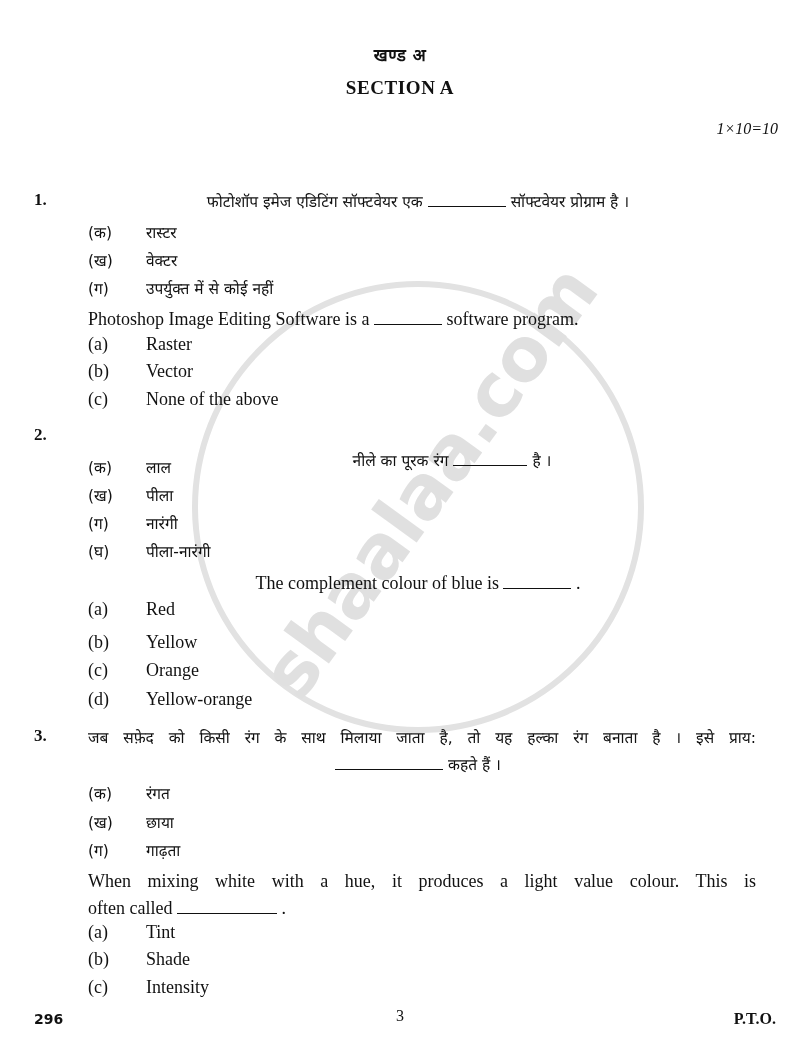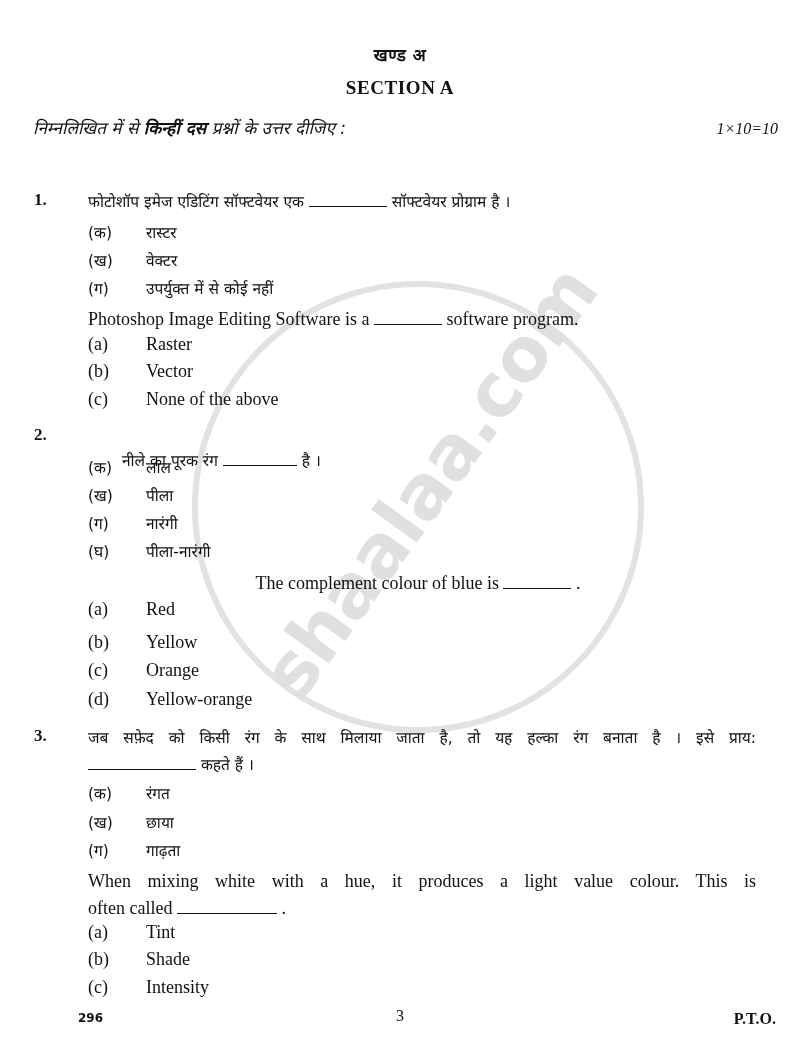--- a/index.html
+++ b/index.html
@@ -116,20 +116,21 @@
     left: 88px;
     width: 660px;
     font-size: 17px;
     line-height: 1.55;
   }
   .q-stem.hindi,
   .opt-label.hindi,
   .opt-text.hindi {
     font-family: "DejaVu Sans", sans-serif;
     font-size: 15.5px;
+    text-align: center;
   }
   .q-stem.english,
   .opt-label.english,
   .opt-text.english {
     font-family: "Liberation Serif", serif;
     font-size: 18px;
   }
   .opt-row { position: absolute; left: 0; width: 760px; }
   .opt-label {
     position: absolute;
@@ -151,23 +152,22 @@
   .blank.b5 { width: 108px; }
   .blank.b6 { width: 100px; }
 
   .justify-line { text-align: justify; text-align-last: justify; }
 
   
   #page-number-left {
     position: absolute;
     left: 34px; top: 1011px;
     font-family: "DejaVu Sans", sans-serif;
-    font-size: 12px;
-    font-weight: 700;
-    margin-left: 44px;
+    font-size: 14px;
+    font-weight: 700;
   }
   #page-number-center {
     position: absolute;
     left: 0; top: 1007px;
     width: 800px;
     text-align: center;
     font-size: 16px;
   }
   #pto-note {
     position: absolute;
@@ -190,21 +190,20 @@
 <div id="watermark-layer">
   <div class="wm-circle"></div>
   <div class="wm-text">shaalaa.com</div>
 </div>
 
 <div id="page">
 
   <div id="section-head-en" class="center-head">SECTION A</div>
   <div id="section-head-hi" class="center-head">खण्ड अ</div>
 
-  <div id="instruction-hi"><span>निम्नलिखित में से </span><span class="bold-em">किन्हीं दस</span><span> प्रश्नों के उत्तर दीजिए :</span></div>
 
   <div id="marks-note">1×10=10</div>
 
 
   <div class="question">
     <div class="q-num" style="top:190px;">1.</div>
     <div class="q-stem hindi" style="top:190px;"><span>फोटोशॉप इमेज एडिटिंग सॉफ्टवेयर एक</span> <span class="blank b1"></span> <span>सॉफ्टवेयर प्रोग्राम है ।</span></div>
 
     <div class="opt-row" style="top:221px;">
       <span class="opt-label hindi">(क)</span>

